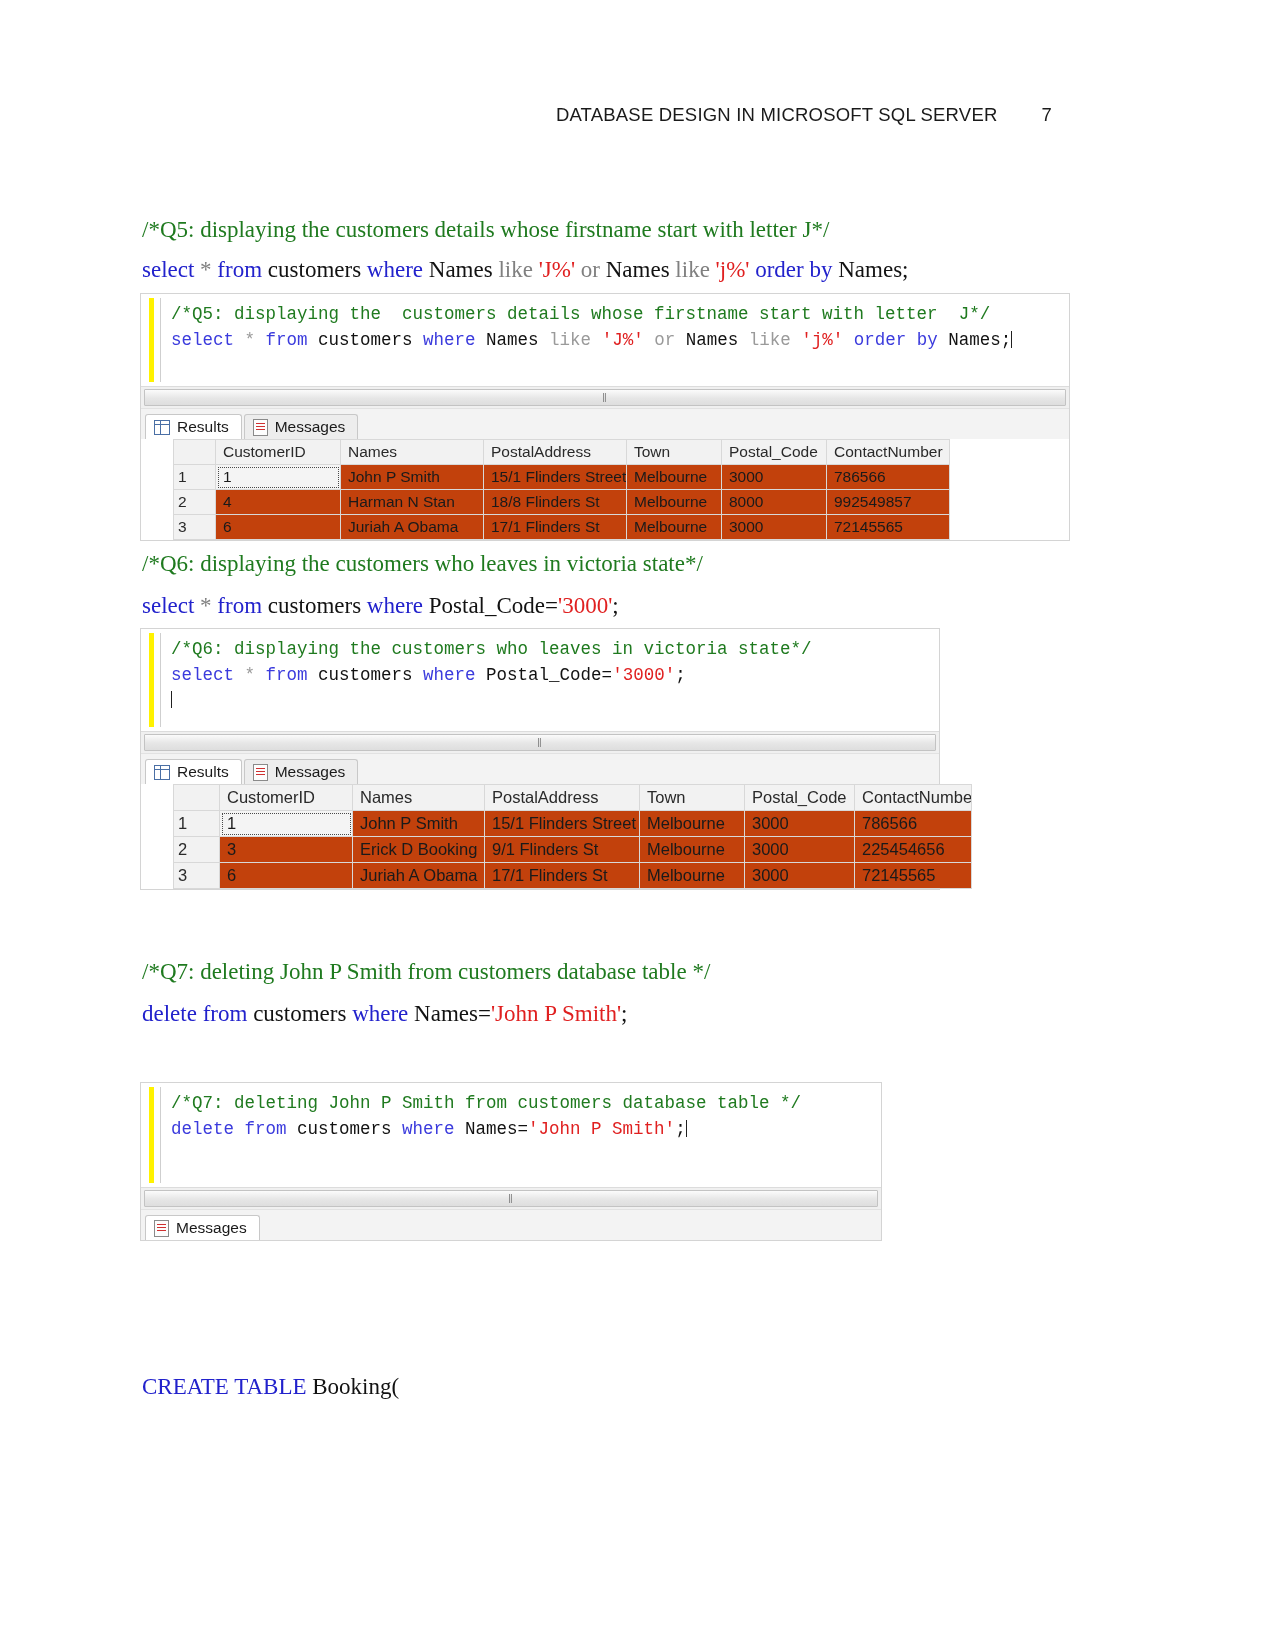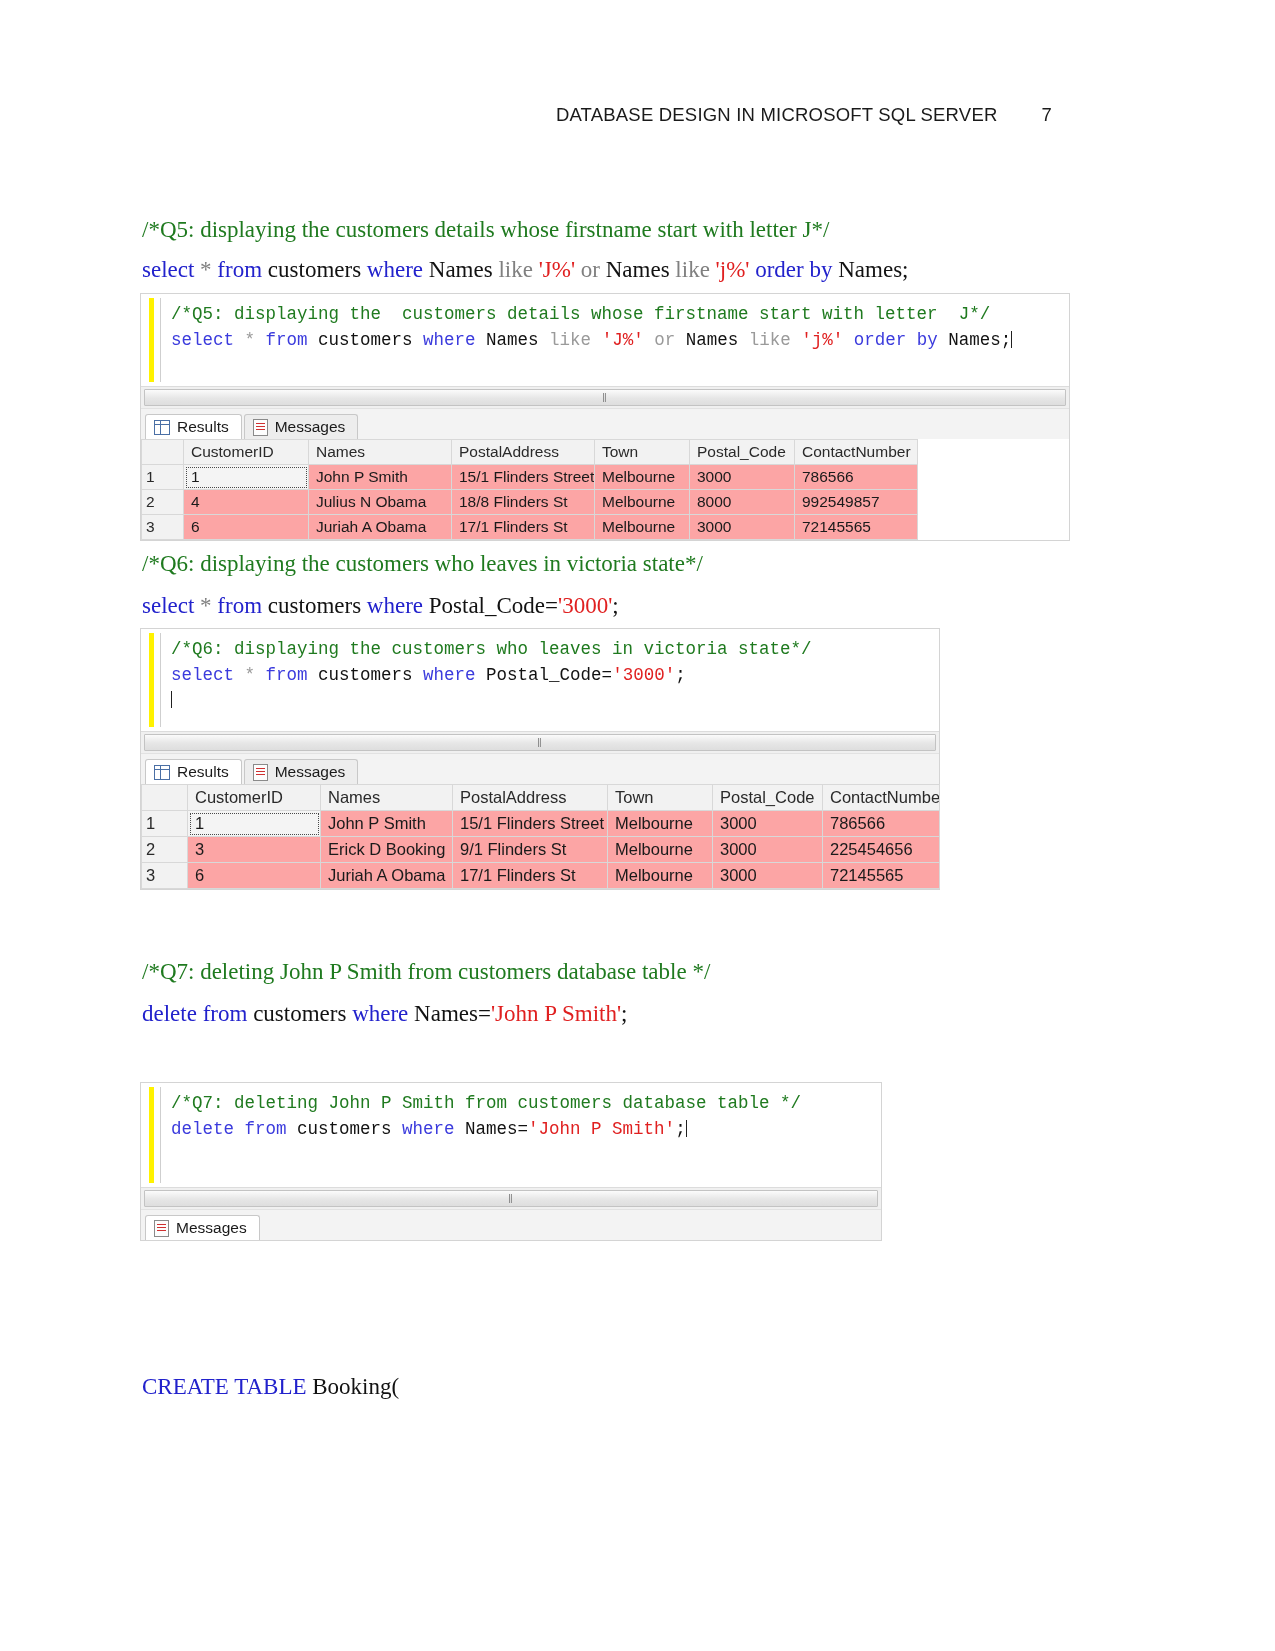--- a/index.html
+++ b/index.html
@@ -188,22 +188,23 @@
     background: #d03030;
     box-shadow: 0 3px 0 #d03030, 0 6px 0 #d03030;
   }
 
   
   .grid {
     border-collapse: collapse;
     font-family: "Liberation Sans", sans-serif;
     font-size: 15.5px;
     color: #1a1a1a;
-    background: #fca5a5;
+    background: #c2410c;
     table-layout: fixed;
+    margin-left: 32px;
   }
   .grid th, .grid td {
     border: 1px solid #d8d8d8;
     padding: 3px 7px;
     text-align: left;
     font-weight: normal;
     white-space: nowrap;
     overflow: hidden;
   }
   .grid thead th {
@@ -302,21 +303,21 @@
           <td class="selcell">1</td>
           <td>John P Smith</td>
           <td>15/1 Flinders Street</td>
           <td>Melbourne</td>
           <td>3000</td>
           <td>786566</td>
         </tr>
         <tr>
           <td class="rowhdr">2</td>
           <td>4</td>
-          <td>Julius N Obama</td>
+          <td>Harman N Stan</td>
           <td>18/8 Flinders St</td>
           <td>Melbourne</td>
           <td>8000</td>
           <td>992549857</td>
         </tr>
         <tr>
           <td class="rowhdr">3</td>
           <td>6</td>
           <td>Juriah A Obama</td>
           <td>17/1 Flinders St</td>

